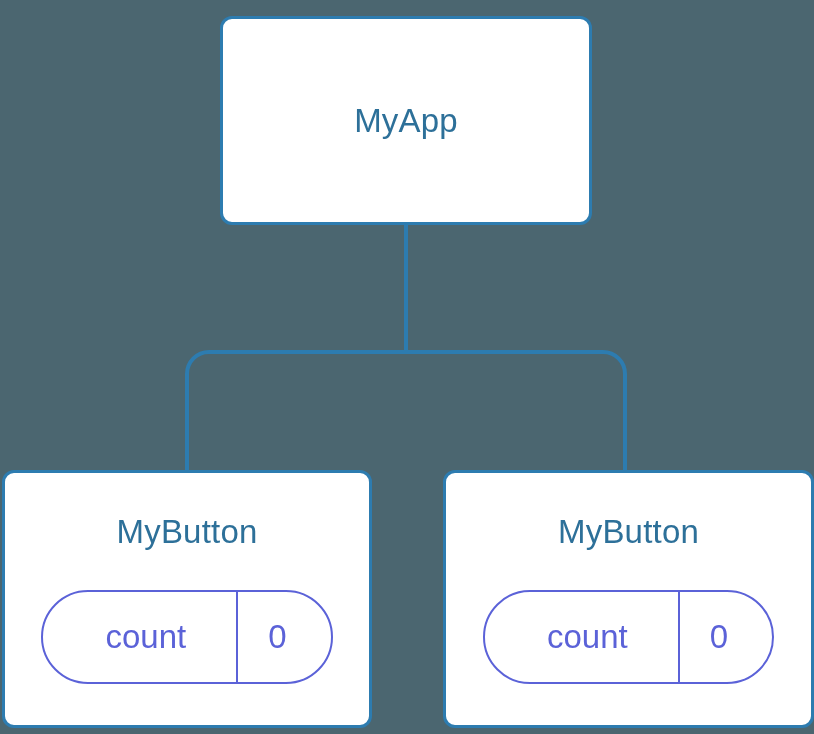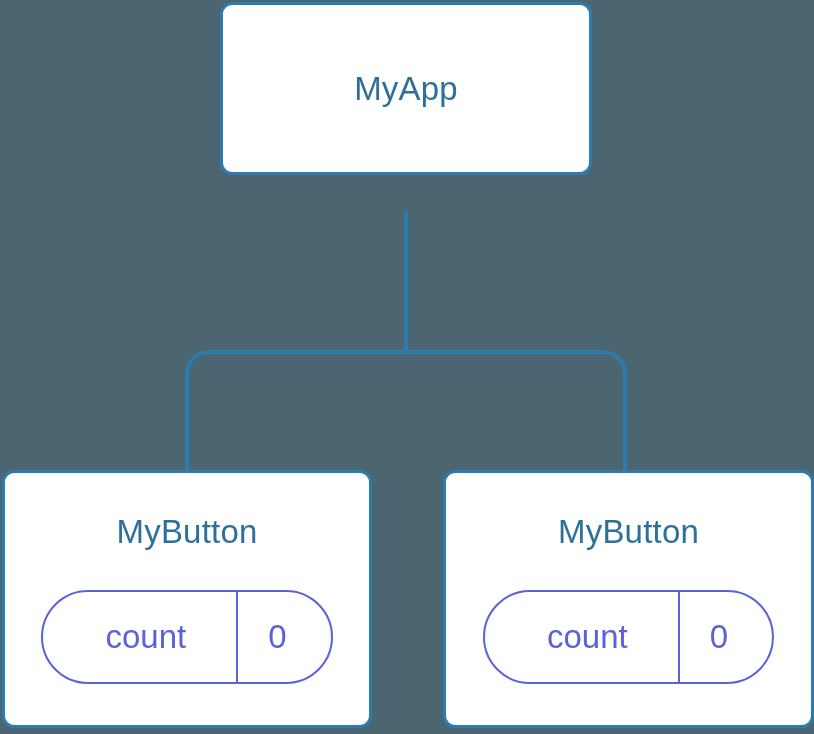--- a/index.html
+++ b/index.html
@@ -40,23 +40,23 @@
     border: 3px solid #2d7cb0;
     border-radius: 12px;
     display: flex;
     flex-direction: column;
     align-items: center;
     justify-content: center;
   }
 
   #node-myapp {
     left: 220px;
-    top: 2px;
+    top: 16px;
     width: 372px;
-    height: 173px;
+    height: 209px;
     justify-content: center;
   }
 
   #node-mybutton-left {
     left: 2px;
     top: 470px;
     width: 370px;
     height: 258px;
   }
 

